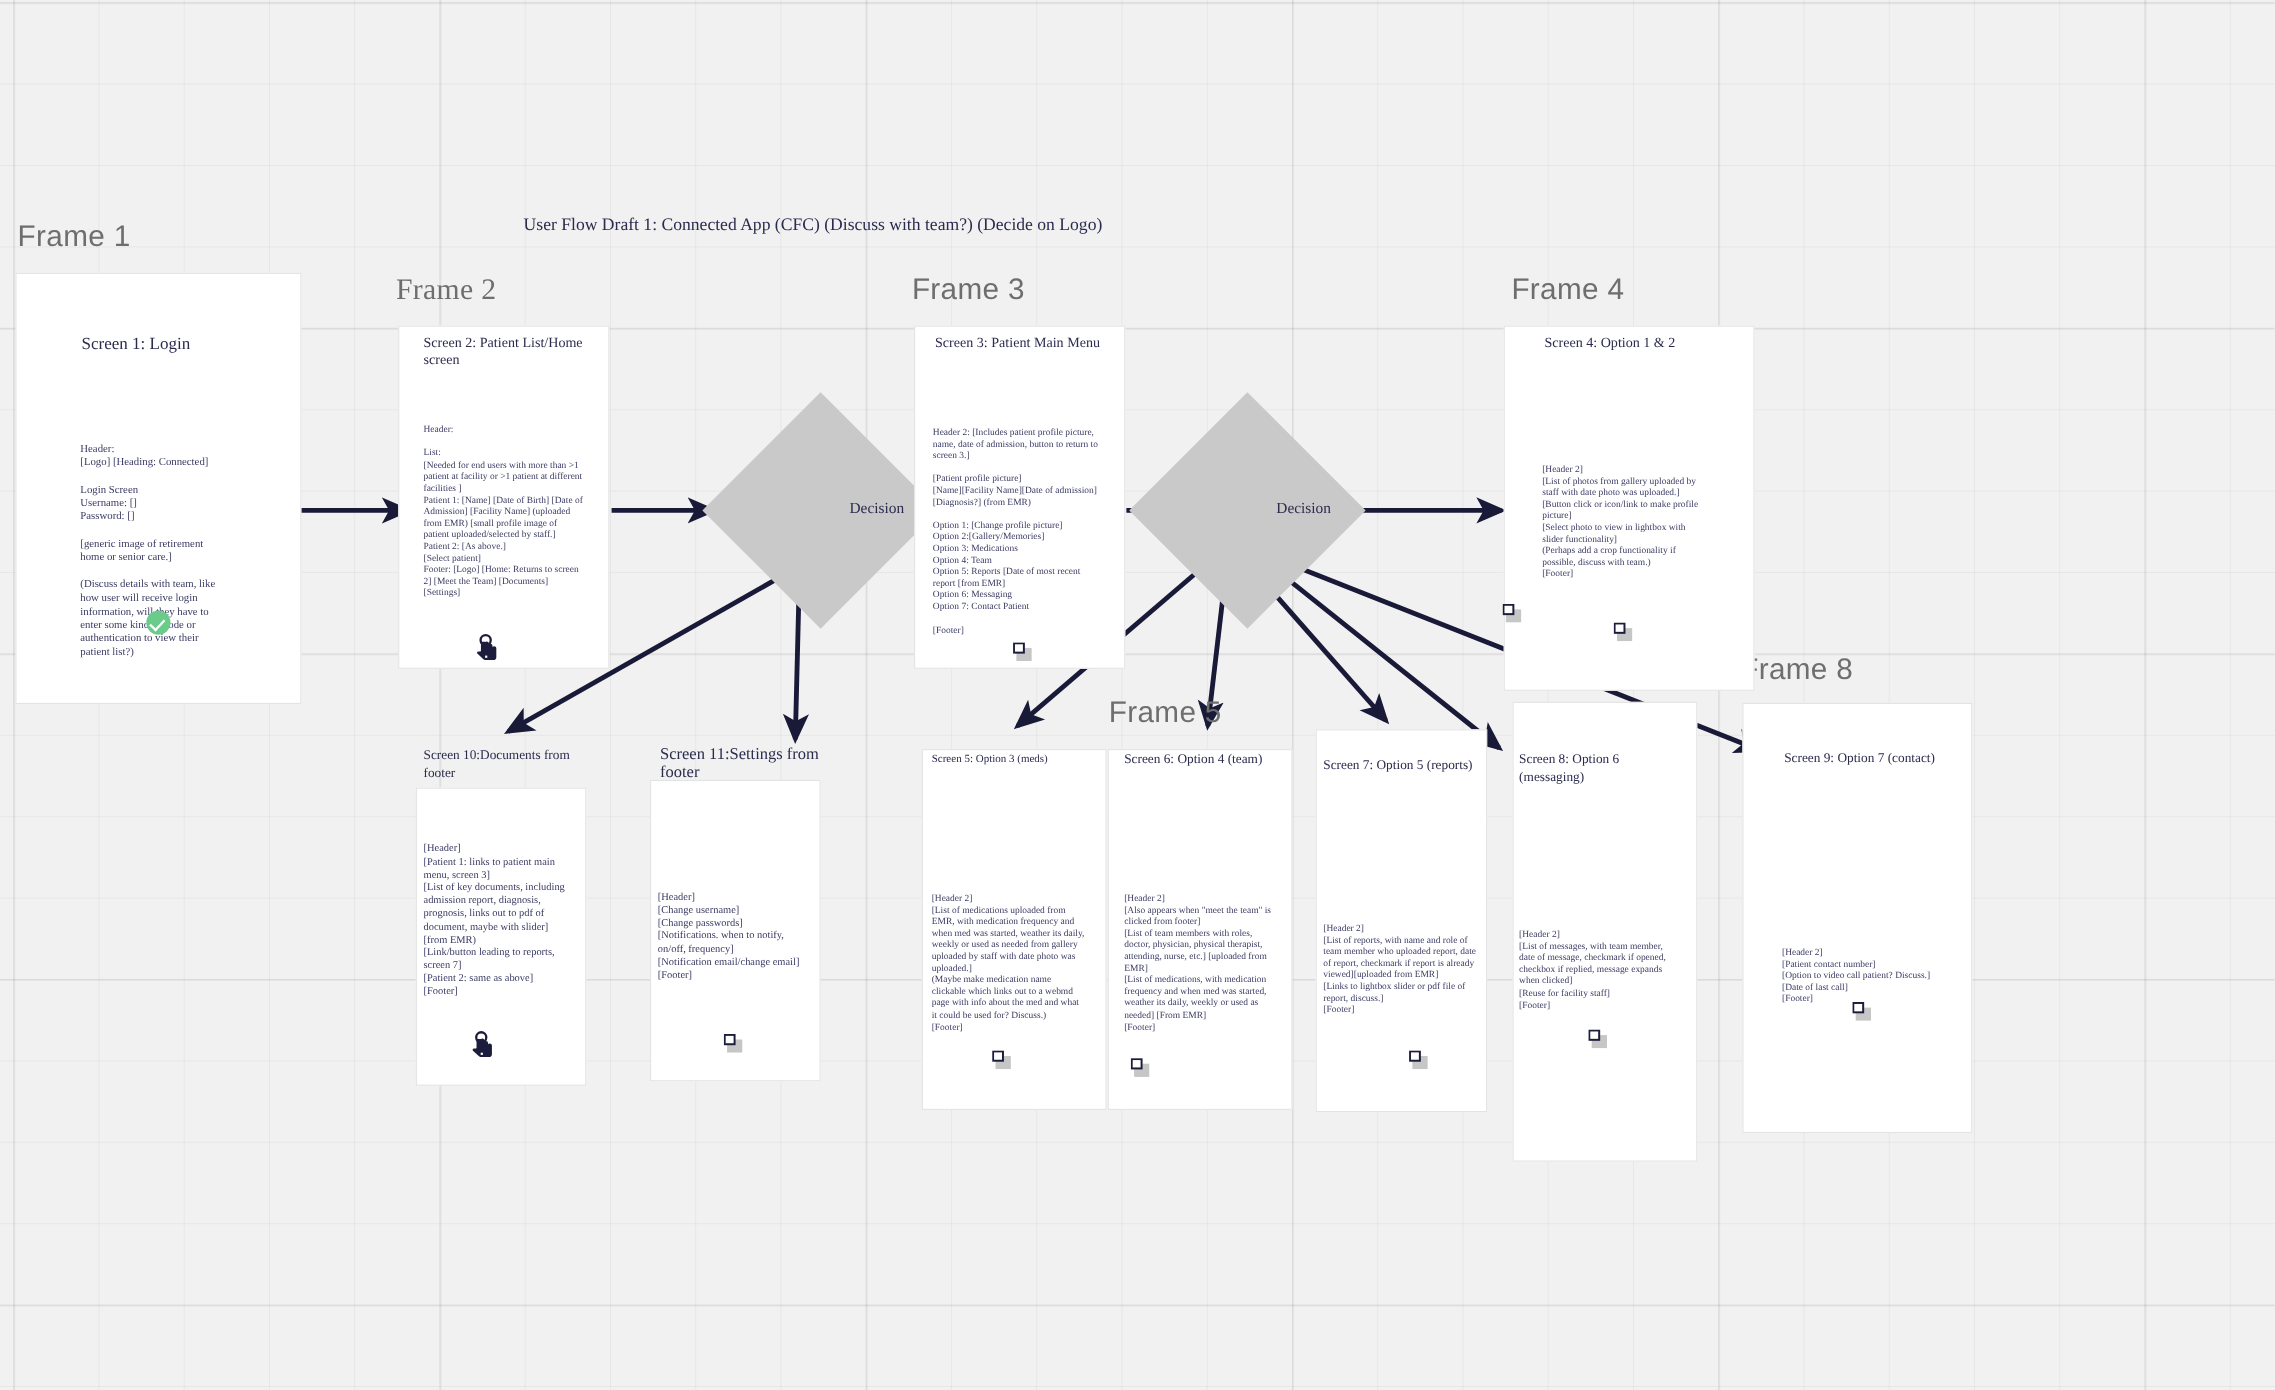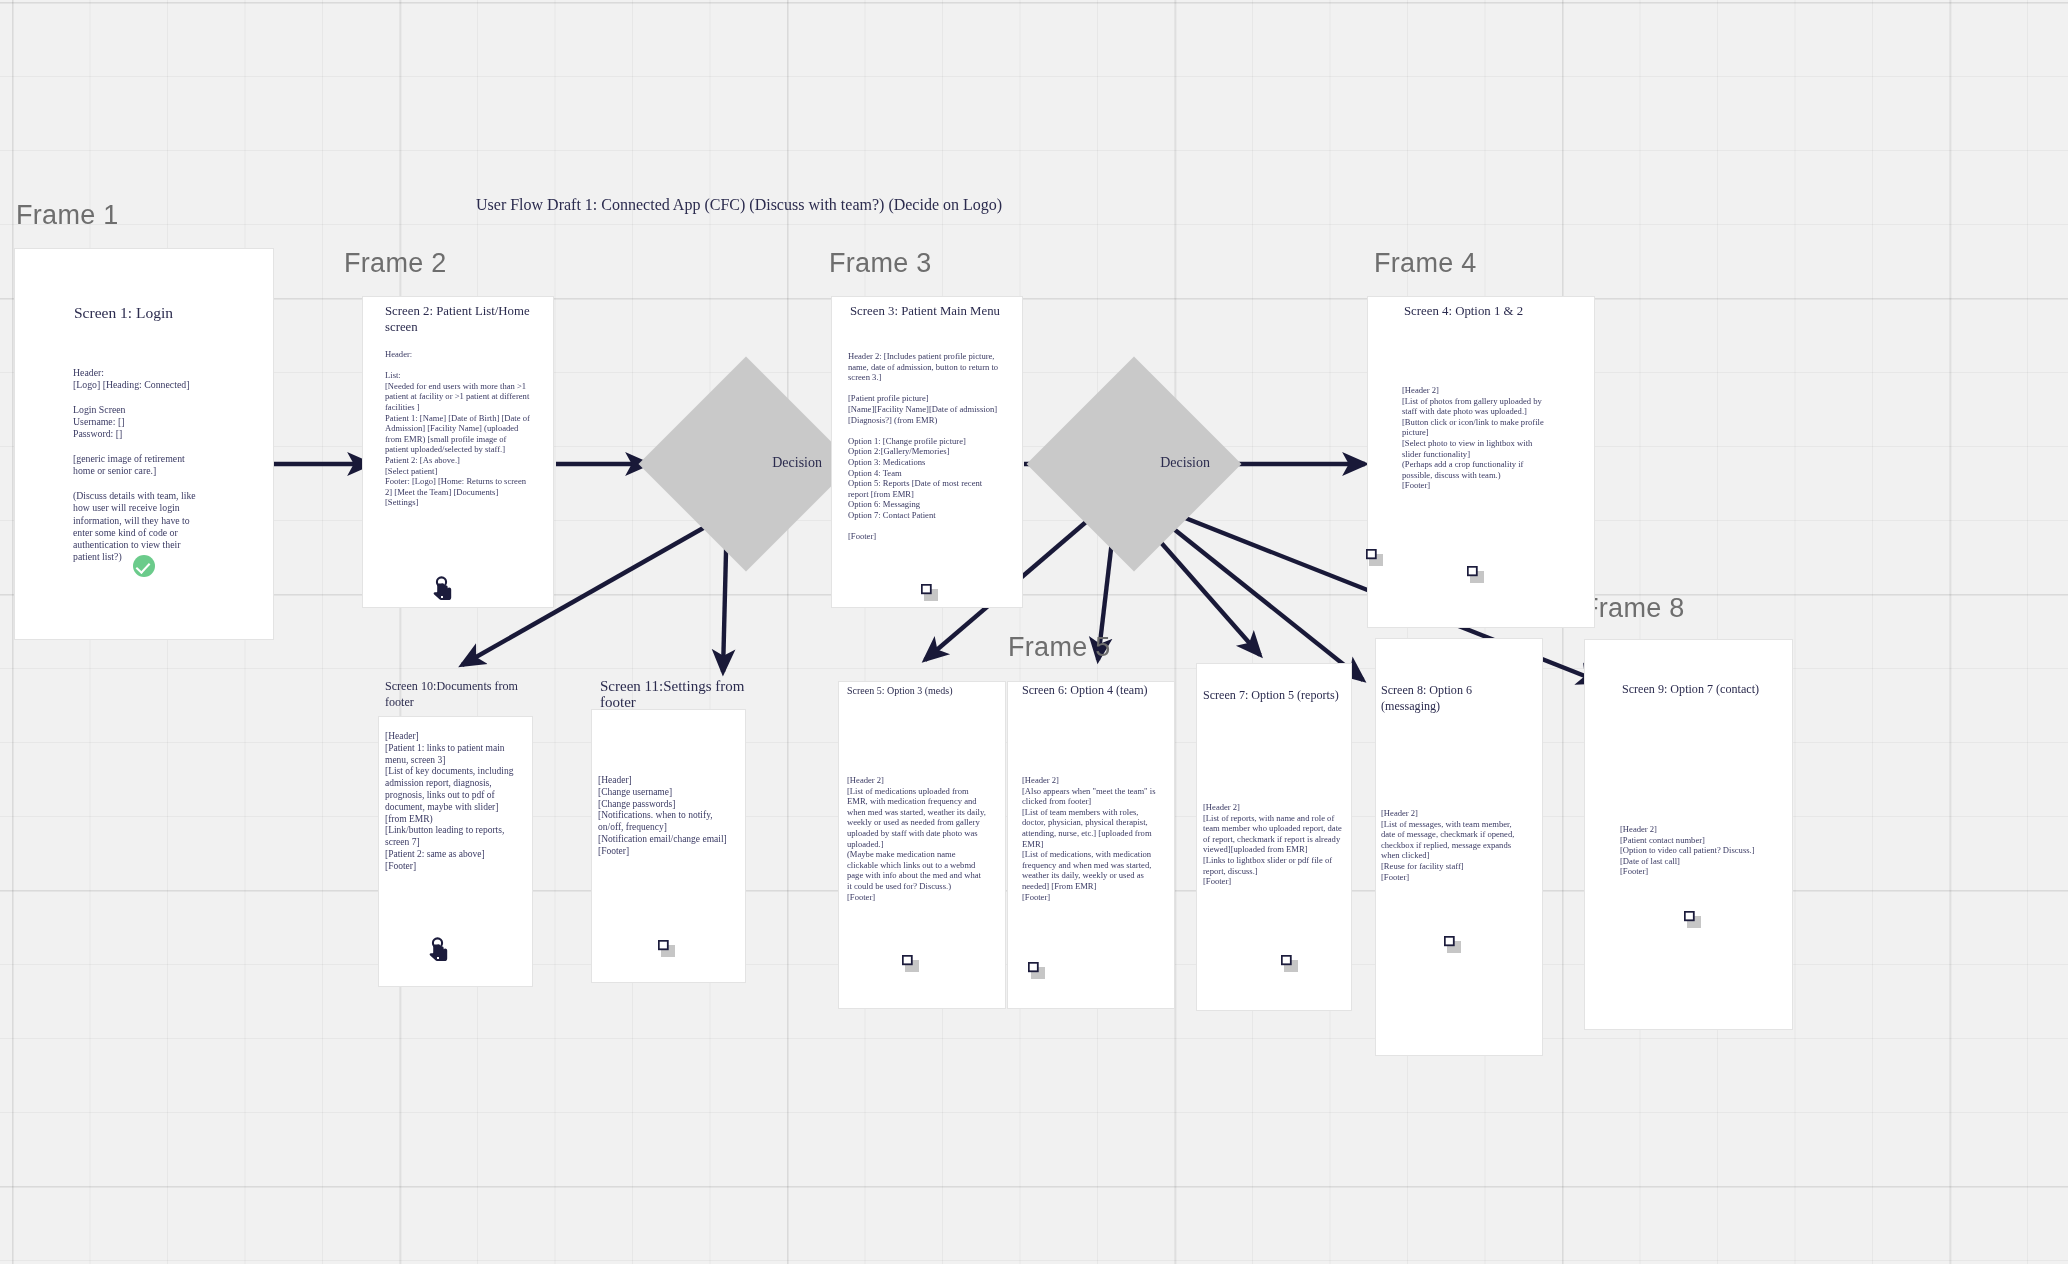--- a/index.html
+++ b/index.html
@@ -47,20 +47,21 @@
     color: #2b2b4e;
     font-family: "Liberation Serif", serif;
     z-index: 4;
   }
   .card-body {
     position: absolute;
     color: #3a3a63;
     font-family: "Liberation Serif", serif;
     white-space: pre-line;
     z-index: 4;
+    margin-top: 36px;
   }
   .doc-title-outside {
     position: absolute;
     color: #2b2b4e;
     font-family: "Liberation Serif", serif;
     z-index: 4;
     white-space: pre-line;
   }
   .diamond {
     position: absolute;
@@ -147,21 +148,21 @@
 
       <path d="M1150,510 L1363,680"></path>
 
       <path d="M1160,508 L1600,682"></path>
     </g>
   </svg>
 
   <div class="flow-title" style="left:476px; top:196px;">User Flow Draft 1: Connected App (CFC) (Discuss with team?) (Decide on Logo)</div>
 
   <div class="frame-label" style="left:16px; top:200px;">Frame 1</div>
-  <div class="frame-label" style="left:344px; top:248px;">Frame 2</div>
+  <div class="frame-label" style="left:360px; top:248px;font-family:Liberation Serif, serif;">Frame 2</div>
   <div class="frame-label" style="left:829px; top:248px;text-align:right;">Frame 3</div>
   <div class="frame-label" style="left:1374px; top:248px;">Frame 4</div>
   <div class="frame-label" style="left:1008px; top:632px;">Frame 5</div>
   <div class="frame-label" style="left:1582px; top:593px;">Frame 8</div>
 
   <div class="diamond" style="left:670px; top:388px; width:152px; height:152px;"></div>
   <div class="diamond-label" style="left:670px; top:455px; width:152px;">Decision</div>
 
   <div class="diamond" style="left:1058px; top:388px; width:152px; height:152px;"></div>
   <div class="diamond-label" style="left:1058px; top:455px; width:152px;">Decision</div>

